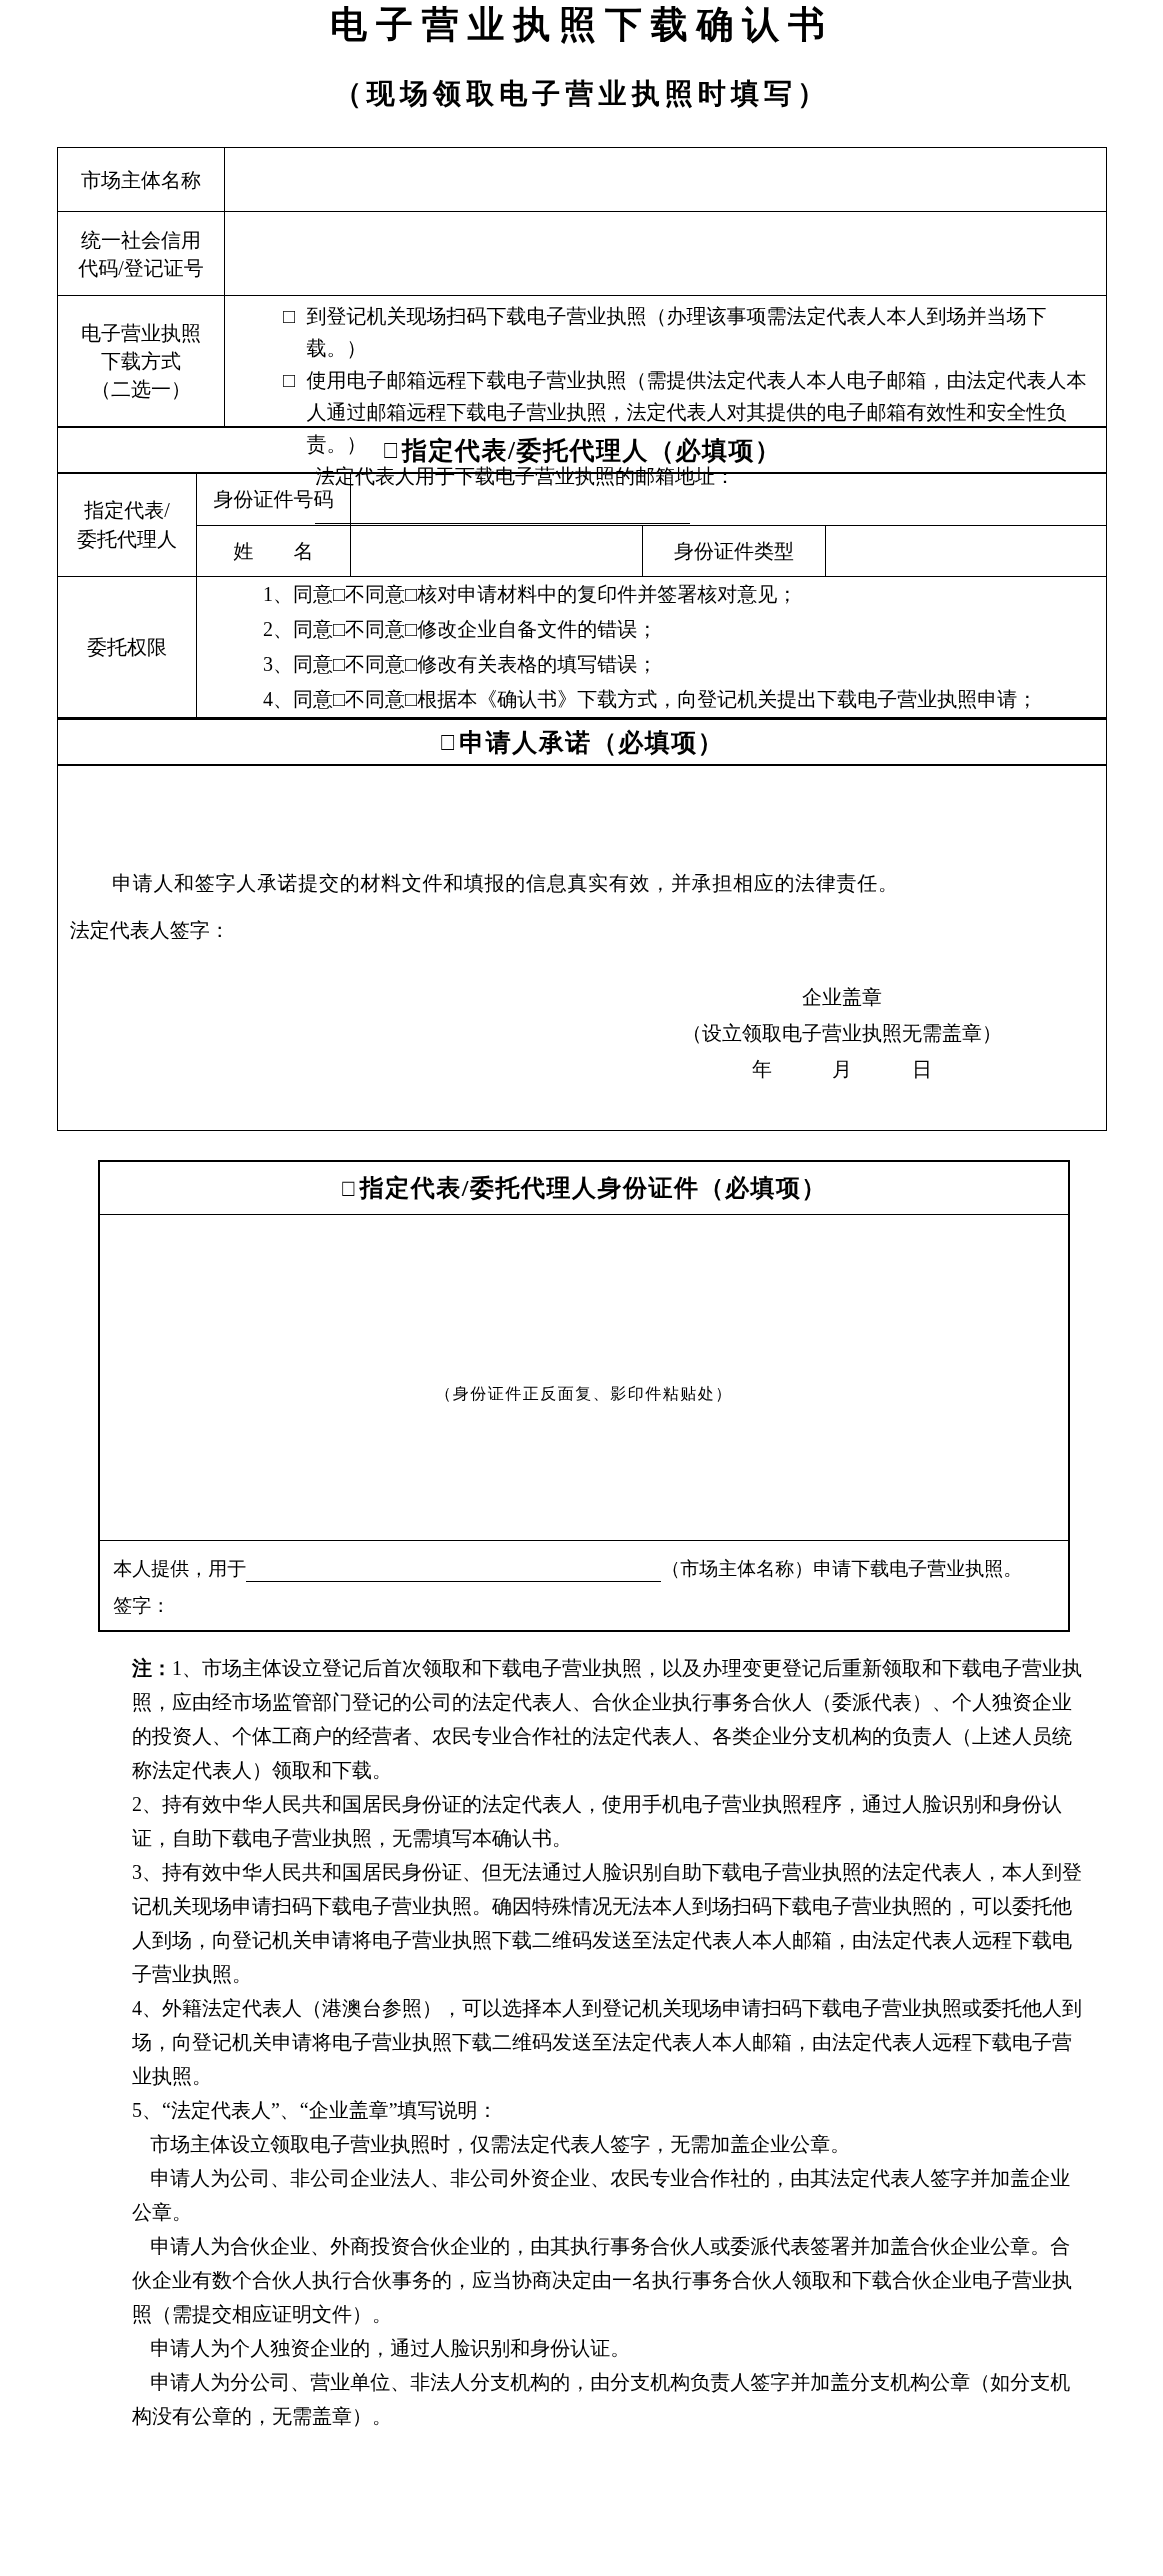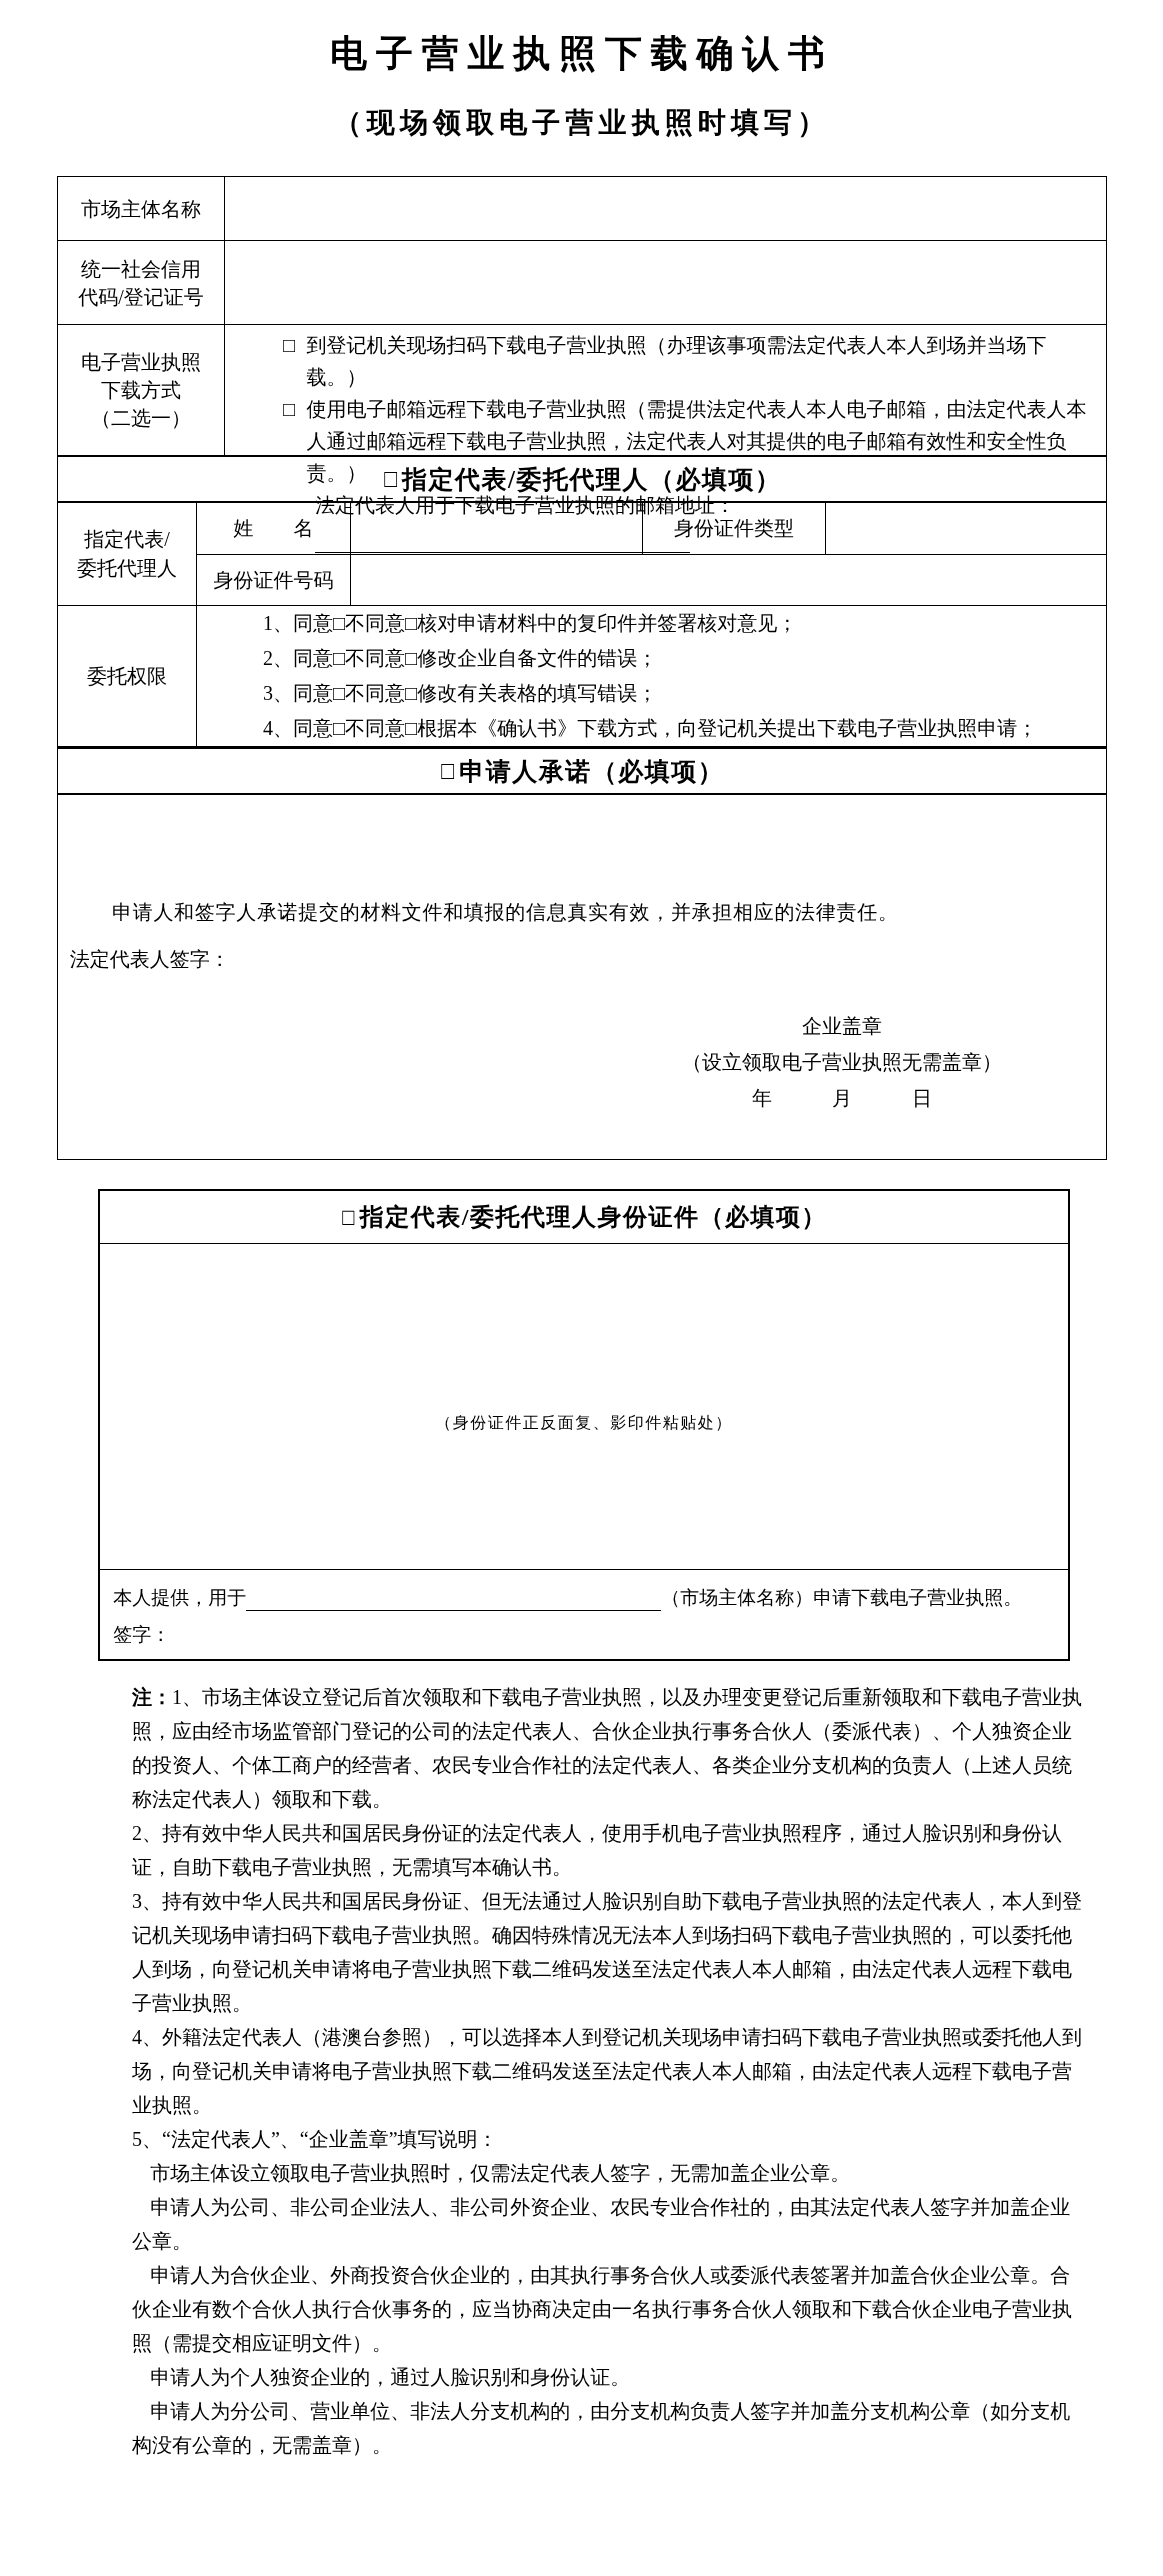--- a/index.html
+++ b/index.html
@@ -3,21 +3,21 @@
 <meta charset="utf-8">
 <style>
   html,body{margin:0;padding:0;background:#e8e8e8;}
   .doc{
     width:1164px;height:2576px;background:#ffffff;color:#000;
     font-family:"Liberation Serif","DejaVu Serif",serif;
     position:relative;overflow:hidden;margin:0 auto;
   }
   
   .title{
-    text-align:center;padding-top:29px;font-size:37px;font-weight:bold;
+    text-align:center;font-size:37px;font-weight:bold;
     letter-spacing:8.8px;font-family:"Liberation Sans","DejaVu Sans",sans-serif;
   }
   .subtitle{
     text-align:center;margin-top:25px;font-size:28px;font-weight:bold;letter-spacing:5.1px;
   }
   
   .tblA{
     margin:34px 0 0 57px;width:1050px;box-sizing:border-box;
     border:1.5px solid #000;border-bottom:none;
   }
@@ -143,27 +143,27 @@
     <span class="chk">□</span>
     <span>指定代表/委托代理人（必填项）</span>
   </div>
 
   <div class="tblB">
     <div class="bGroup">
       <div class="bLeft">指定代表/
 委托代理人</div>
       <div class="bRows">
         <div class="bRow">
+          <div class="bCell brd cW1">身份证件号码</div>
+          <div class="bCell cFlex"></div>
+        </div>
+        <div class="bRow">
           <div class="bCell brd cW1">姓　　名</div>
           <div class="bCell brd cW2"></div>
           <div class="bCell brd cW3">身份证件类型</div>
-          <div class="bCell cFlex"></div>
-        </div>
-        <div class="bRow">
-          <div class="bCell brd cW1">身份证件号码</div>
           <div class="bCell cFlex"></div>
         </div>
       </div>
     </div>
     <div class="authRow">
       <div class="bLeft">委托权限</div>
       <div class="authItems">
         <div>1、同意□不同意□核对申请材料中的复印件并签署核对意见；</div>
         <div>2、同意□不同意□修改企业自备文件的错误；</div>
         <div>3、同意□不同意□修改有关表格的填写错误；</div>

